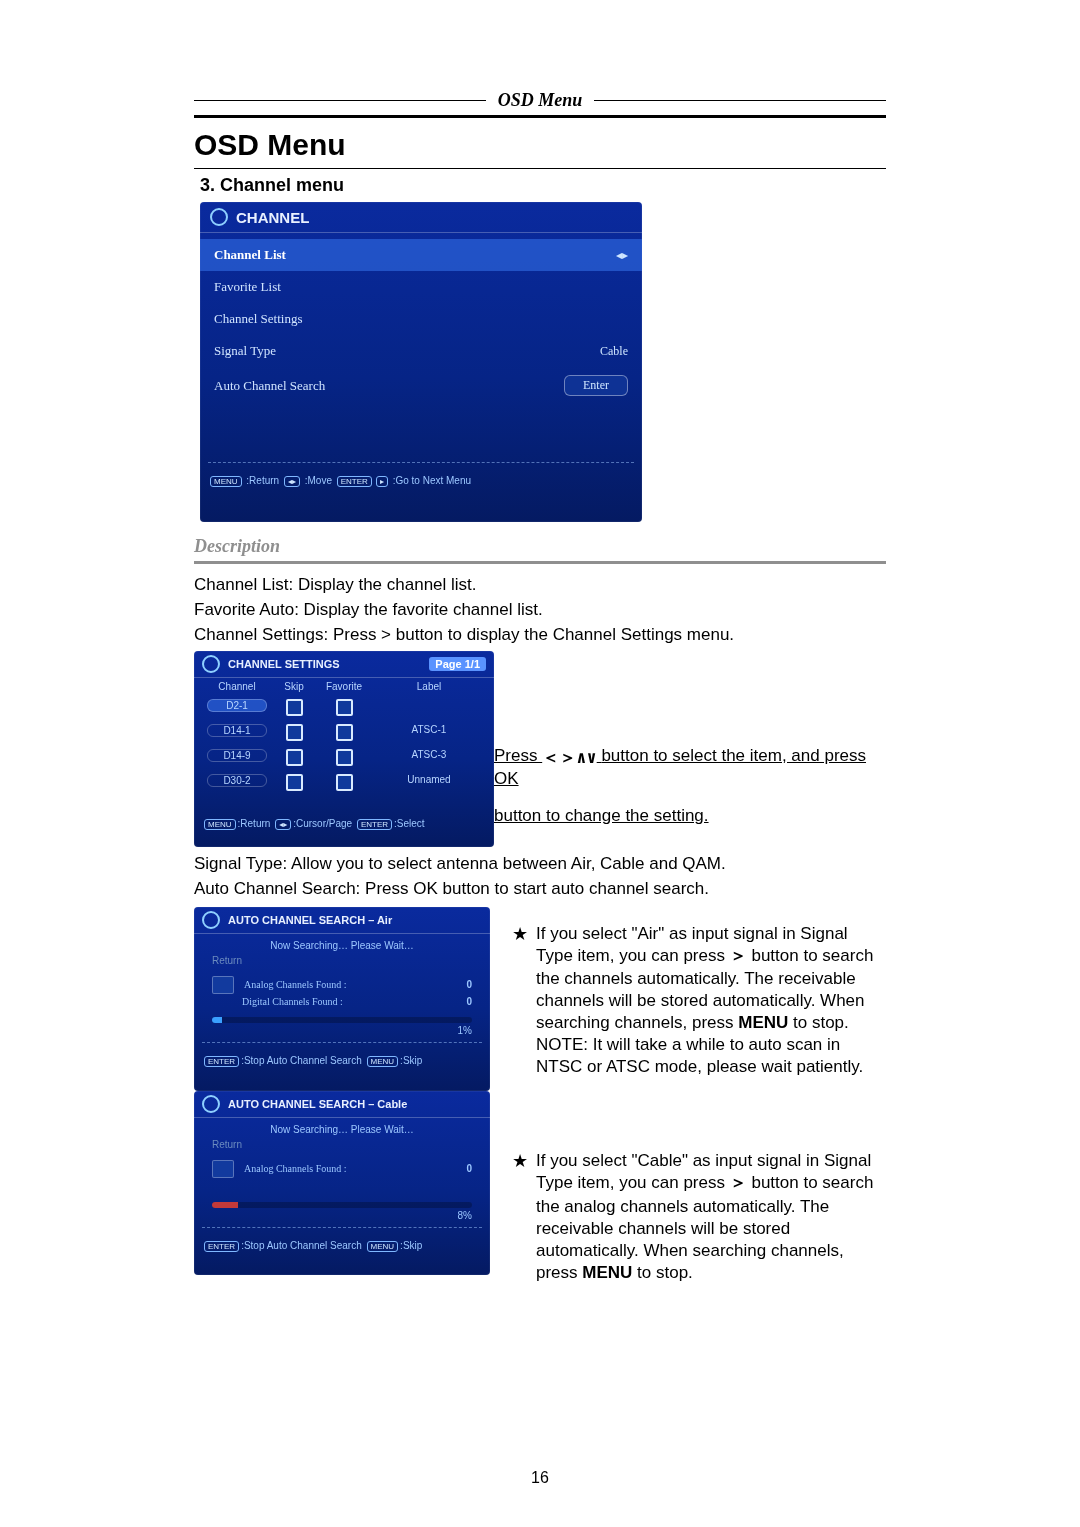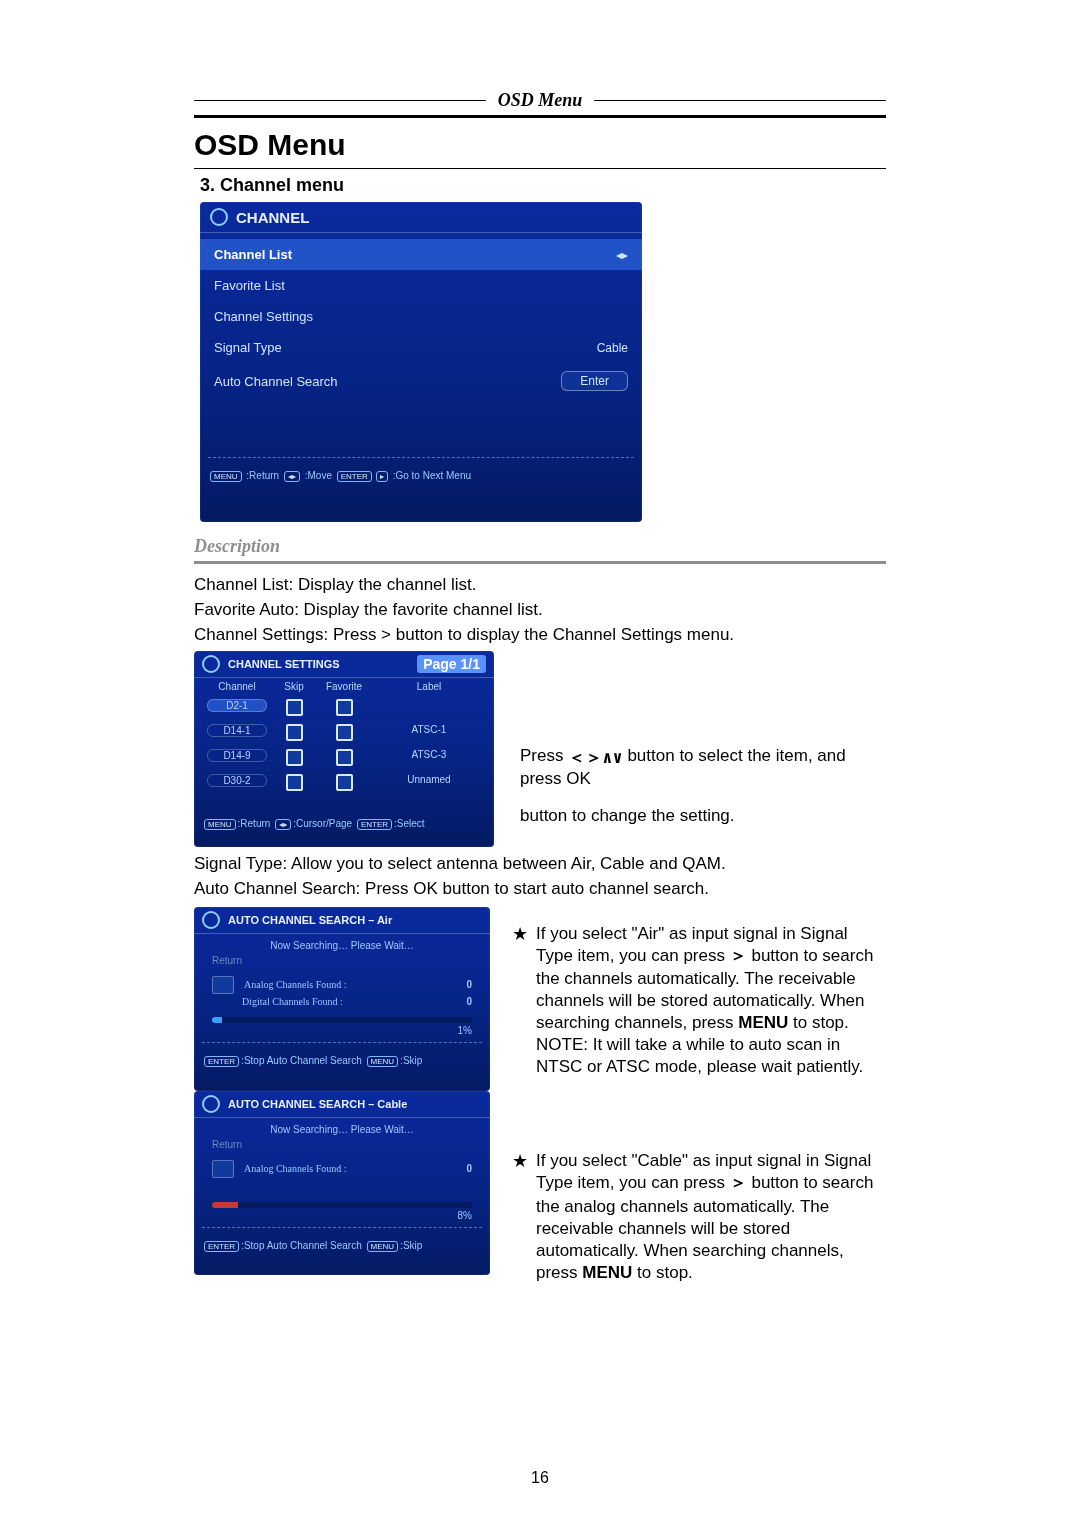--- a/index.html
+++ b/index.html
@@ -10,47 +10,47 @@
   .thick{height:3px;background:#000;margin:2px 0 10px 0;}
   h1.main{font-size:30px;font-weight:bold;margin:6px 0 6px 0;}
   .thin{height:1px;background:#000;margin:0 0 6px 0;}
   h3.sub{font-size:18px;margin:2px 0 6px 6px;}
   .desc-h{font-family:Georgia,'Times New Roman',serif;font-style:italic;font-weight:bold;color:#8f8f8f;font-size:18px;margin:14px 0 4px 0;}
   .desc-rule{height:3px;background:#8f8f8f;margin-bottom:10px;}
   .body{font-size:17px;line-height:1.35;}
   .body p{margin:0 0 2px 0;}
   .body b{font-weight:normal;}
   .row2{display:flex;align-items:flex-start;margin:4px 0 6px 0;}
-  .row2 .txt{flex:1;padding-left:26px;font-size:17px;}
+  .row2 .txt{flex:1;font-size:17px;text-decoration:underline;}
   .stars .item{display:flex;margin:0 0 2px 0;}
   .stars .star{width:24px;font-size:18px;line-height:1.3;}
   .stars .para{flex:1;font-size:17px;line-height:1.3;}
   .arrbtn{display:inline-block;vertical-align:-2px;font-family:'Courier New',monospace;font-weight:bold;}
   .pagenum{position:absolute;left:0;right:0;bottom:40px;text-align:center;font-size:16px;}
   
   .osd{background:linear-gradient(180deg,#0a2a9e 0%,#062486 55%,#041a62 100%);border-radius:4px;color:#e8f0ff;font-family:Arial,sans-serif;box-shadow:0 0 0 1px rgba(255,255,255,.06) inset;}
   .osd .hdr{display:flex;align-items:center;padding:6px 10px;border-bottom:1px solid rgba(255,255,255,.25);font-weight:bold;}
   .osd .hdr .gear{width:18px;height:18px;border:2px solid #8fd0ff;border-radius:50%;margin-right:8px;box-sizing:border-box;}
   .osd .legend{font-size:10px;color:#9cc7ff;padding:5px 8px;}
   .osd .legend .tag{display:inline-block;border:1px solid #7fb7ff;border-radius:3px;padding:0 3px;font-size:8px;margin:0 2px;color:#cfe6ff;}
   .osd .dash{height:1px;border-top:1px dashed rgba(160,200,255,.5);margin:6px 8px;}
   
   .panel1{width:442px;height:320px;margin-left:6px;position:relative;}
   .panel1 .hdr{font-size:15px;}
   .panel1 .items{padding:6px 0;}
-  .panel1 .row{display:flex;align-items:center;padding:8px 14px;font-size:13px;}
+  .panel1 .row{display:flex;align-items:center;padding:8px 14px;font-size:13px;font-family:Liberation Serif, serif;}
   .panel1 .row.sel{background:rgba(50,110,230,.6);}
   .panel1 .row .lbl{flex:1;color:#d0e4ff;}
   .panel1 .row.sel .lbl{color:#fff;font-weight:bold;}
   .panel1 .row .val{color:#cfe6ff;font-size:12px;}
   .panel1 .row .enter{border:1px solid rgba(255,255,255,.4);border-radius:6px;padding:2px 18px;font-size:12px;color:#cfe6ff;background:rgba(20,60,160,.6);}
   
   .panel2{width:300px;height:196px;}
   .panel2 .hdr{font-size:11px;padding:4px 8px;}
-  .panel2 .hdr .pagebadge{margin-left:auto;background:#5a93ff;color:#fff;border-radius:3px;font-size:14px;padding:1px 6px;}
+  .panel2 .hdr .pagebadge{margin-left:auto;background:#5a93ff;color:#fff;border-radius:3px;font-size:11px;padding:1px 6px;}
   .panel2 .tbl{padding:0 8px;}
   .panel2 .th,.panel2 .tr{display:flex;font-size:10px;color:#b7d5ff;}
   .panel2 .th{padding:3px 0;}
   .panel2 .th span,.panel2 .tr span{text-align:center;}
   .c-ch{width:70px;} .c-sk{width:44px;} .c-fv{width:56px;} .c-lb{flex:1;}
   .panel2 .tr{padding:4px 0;}
   .panel2 .tr.sel .pill{background:rgba(50,110,230,.6);}
   .panel2 .pill{display:inline-block;border:1px solid rgba(255,255,255,.25);border-radius:6px;padding:0 8px;min-width:42px;}
   .panel2 .chk{display:inline-block;width:13px;height:13px;border:2px solid #d9eaff;border-radius:2px;background:#103a9c;vertical-align:middle;}
   

